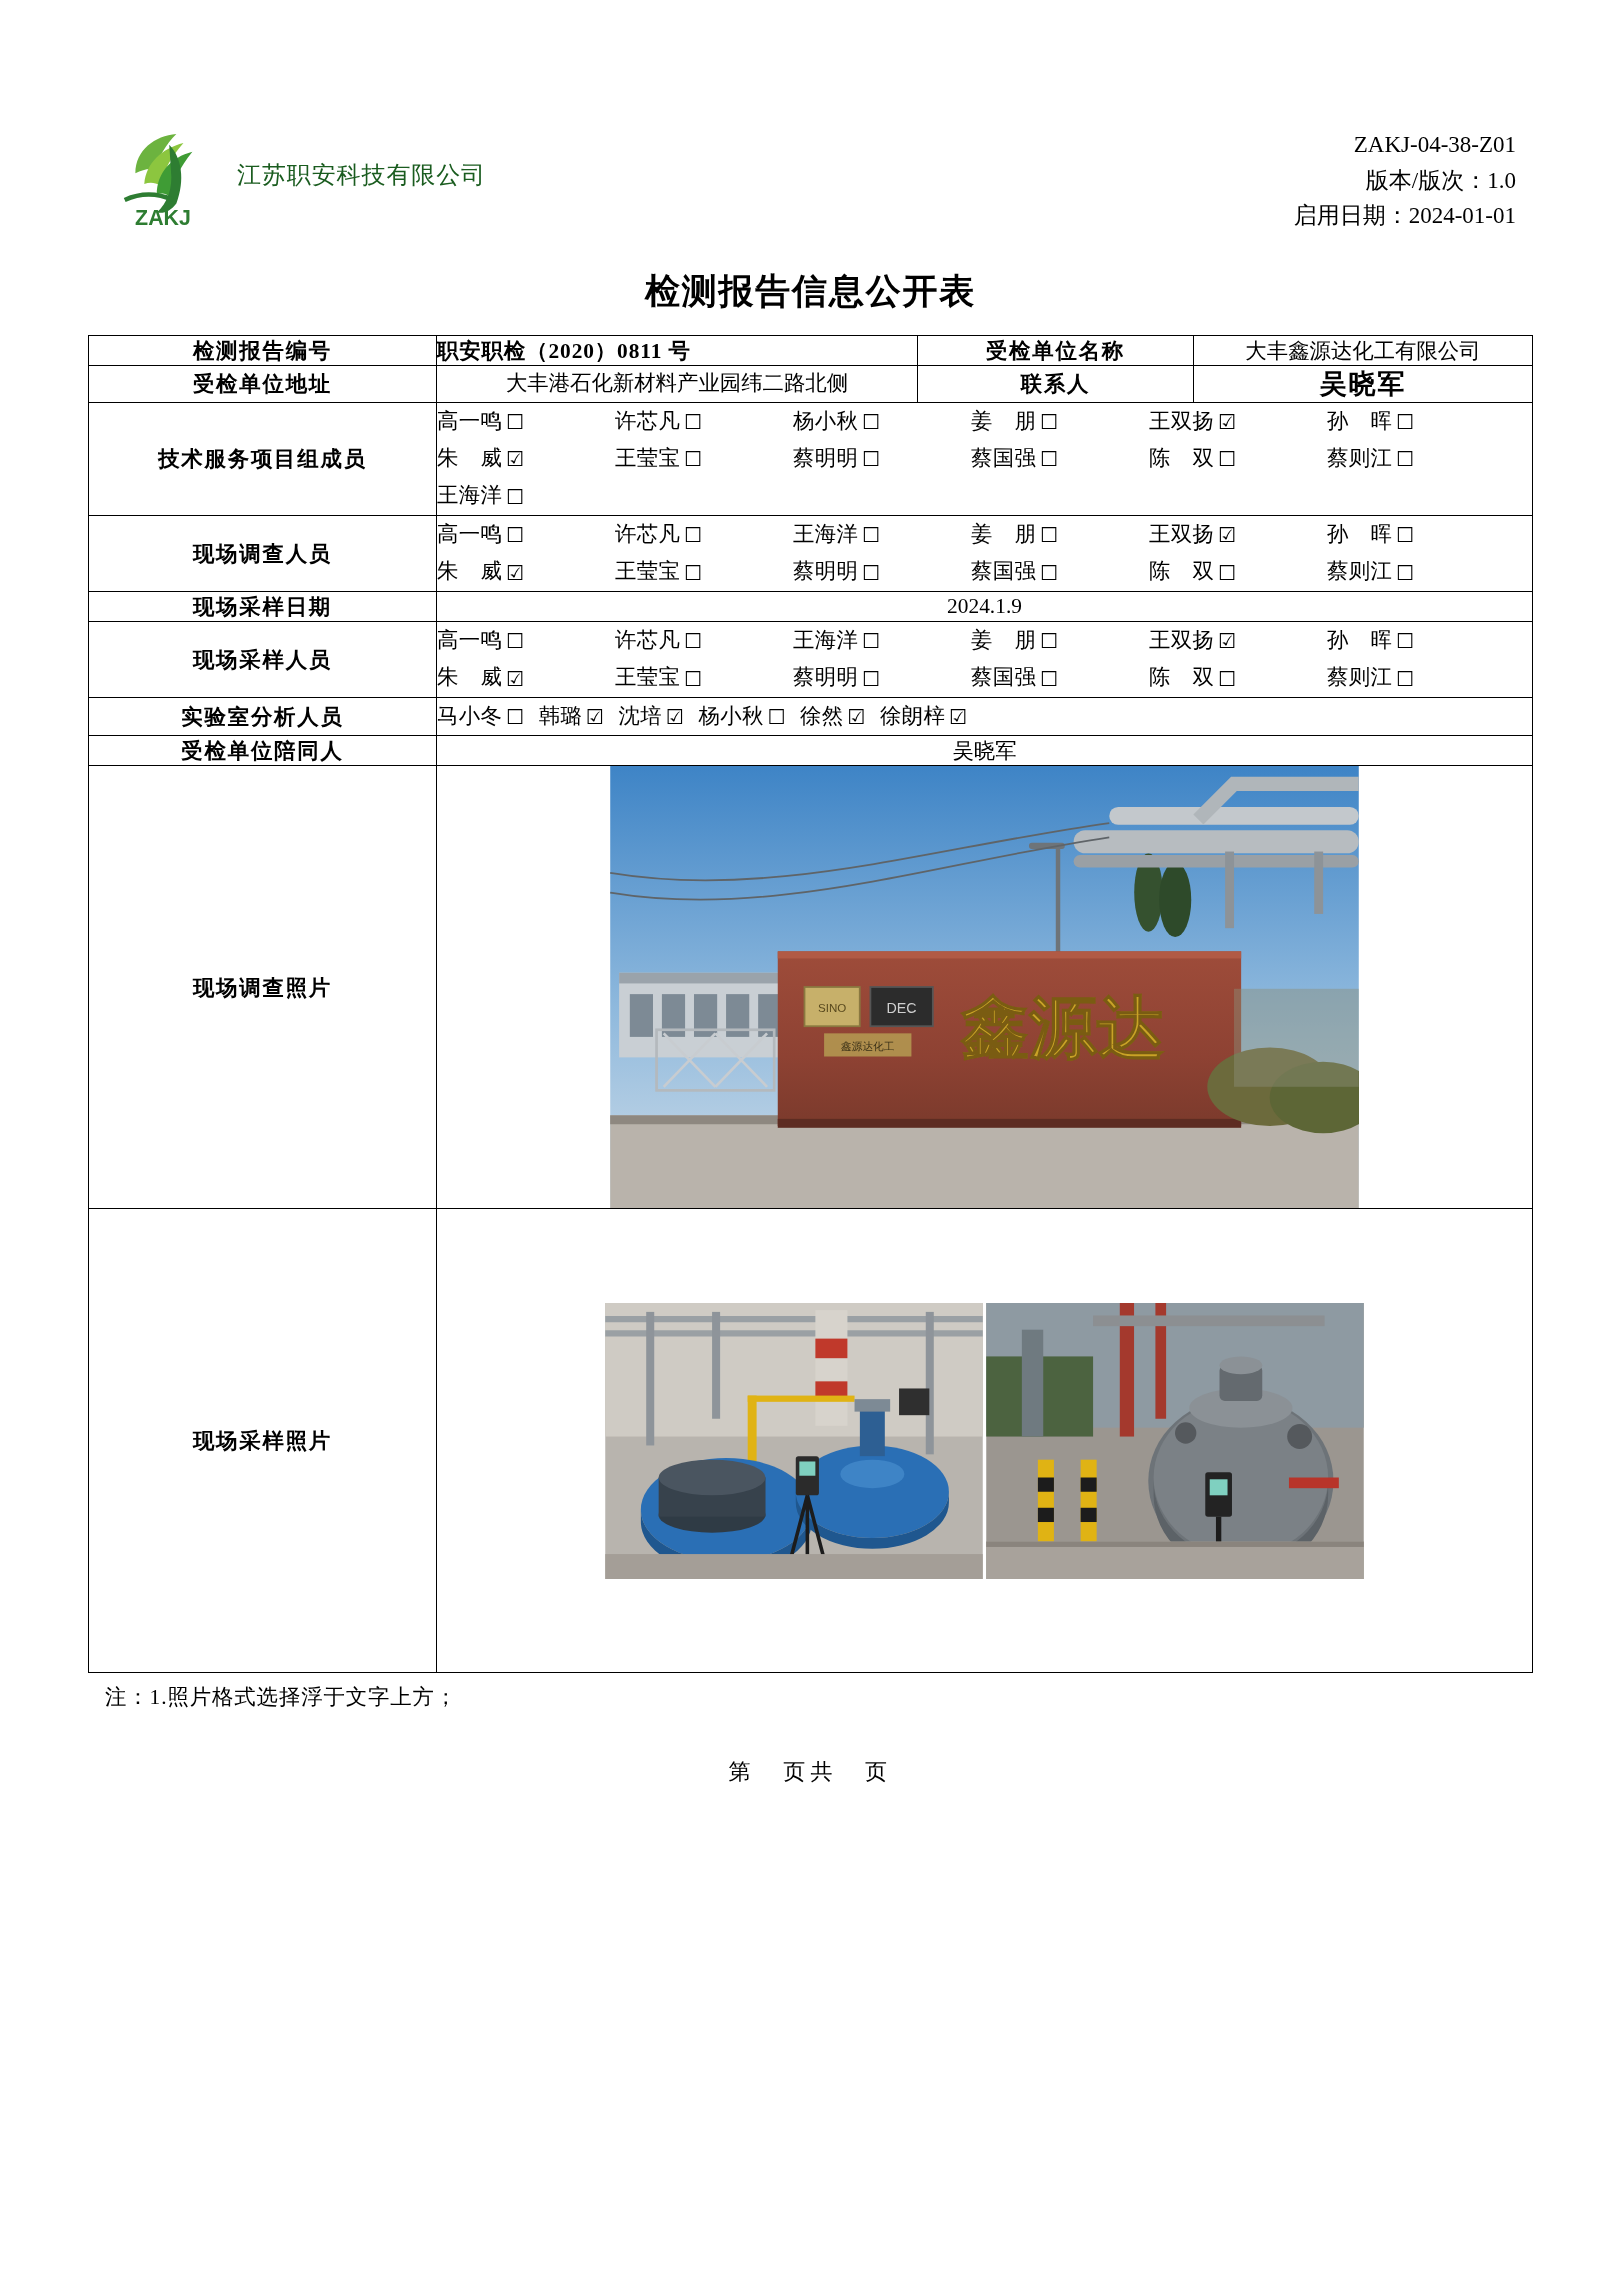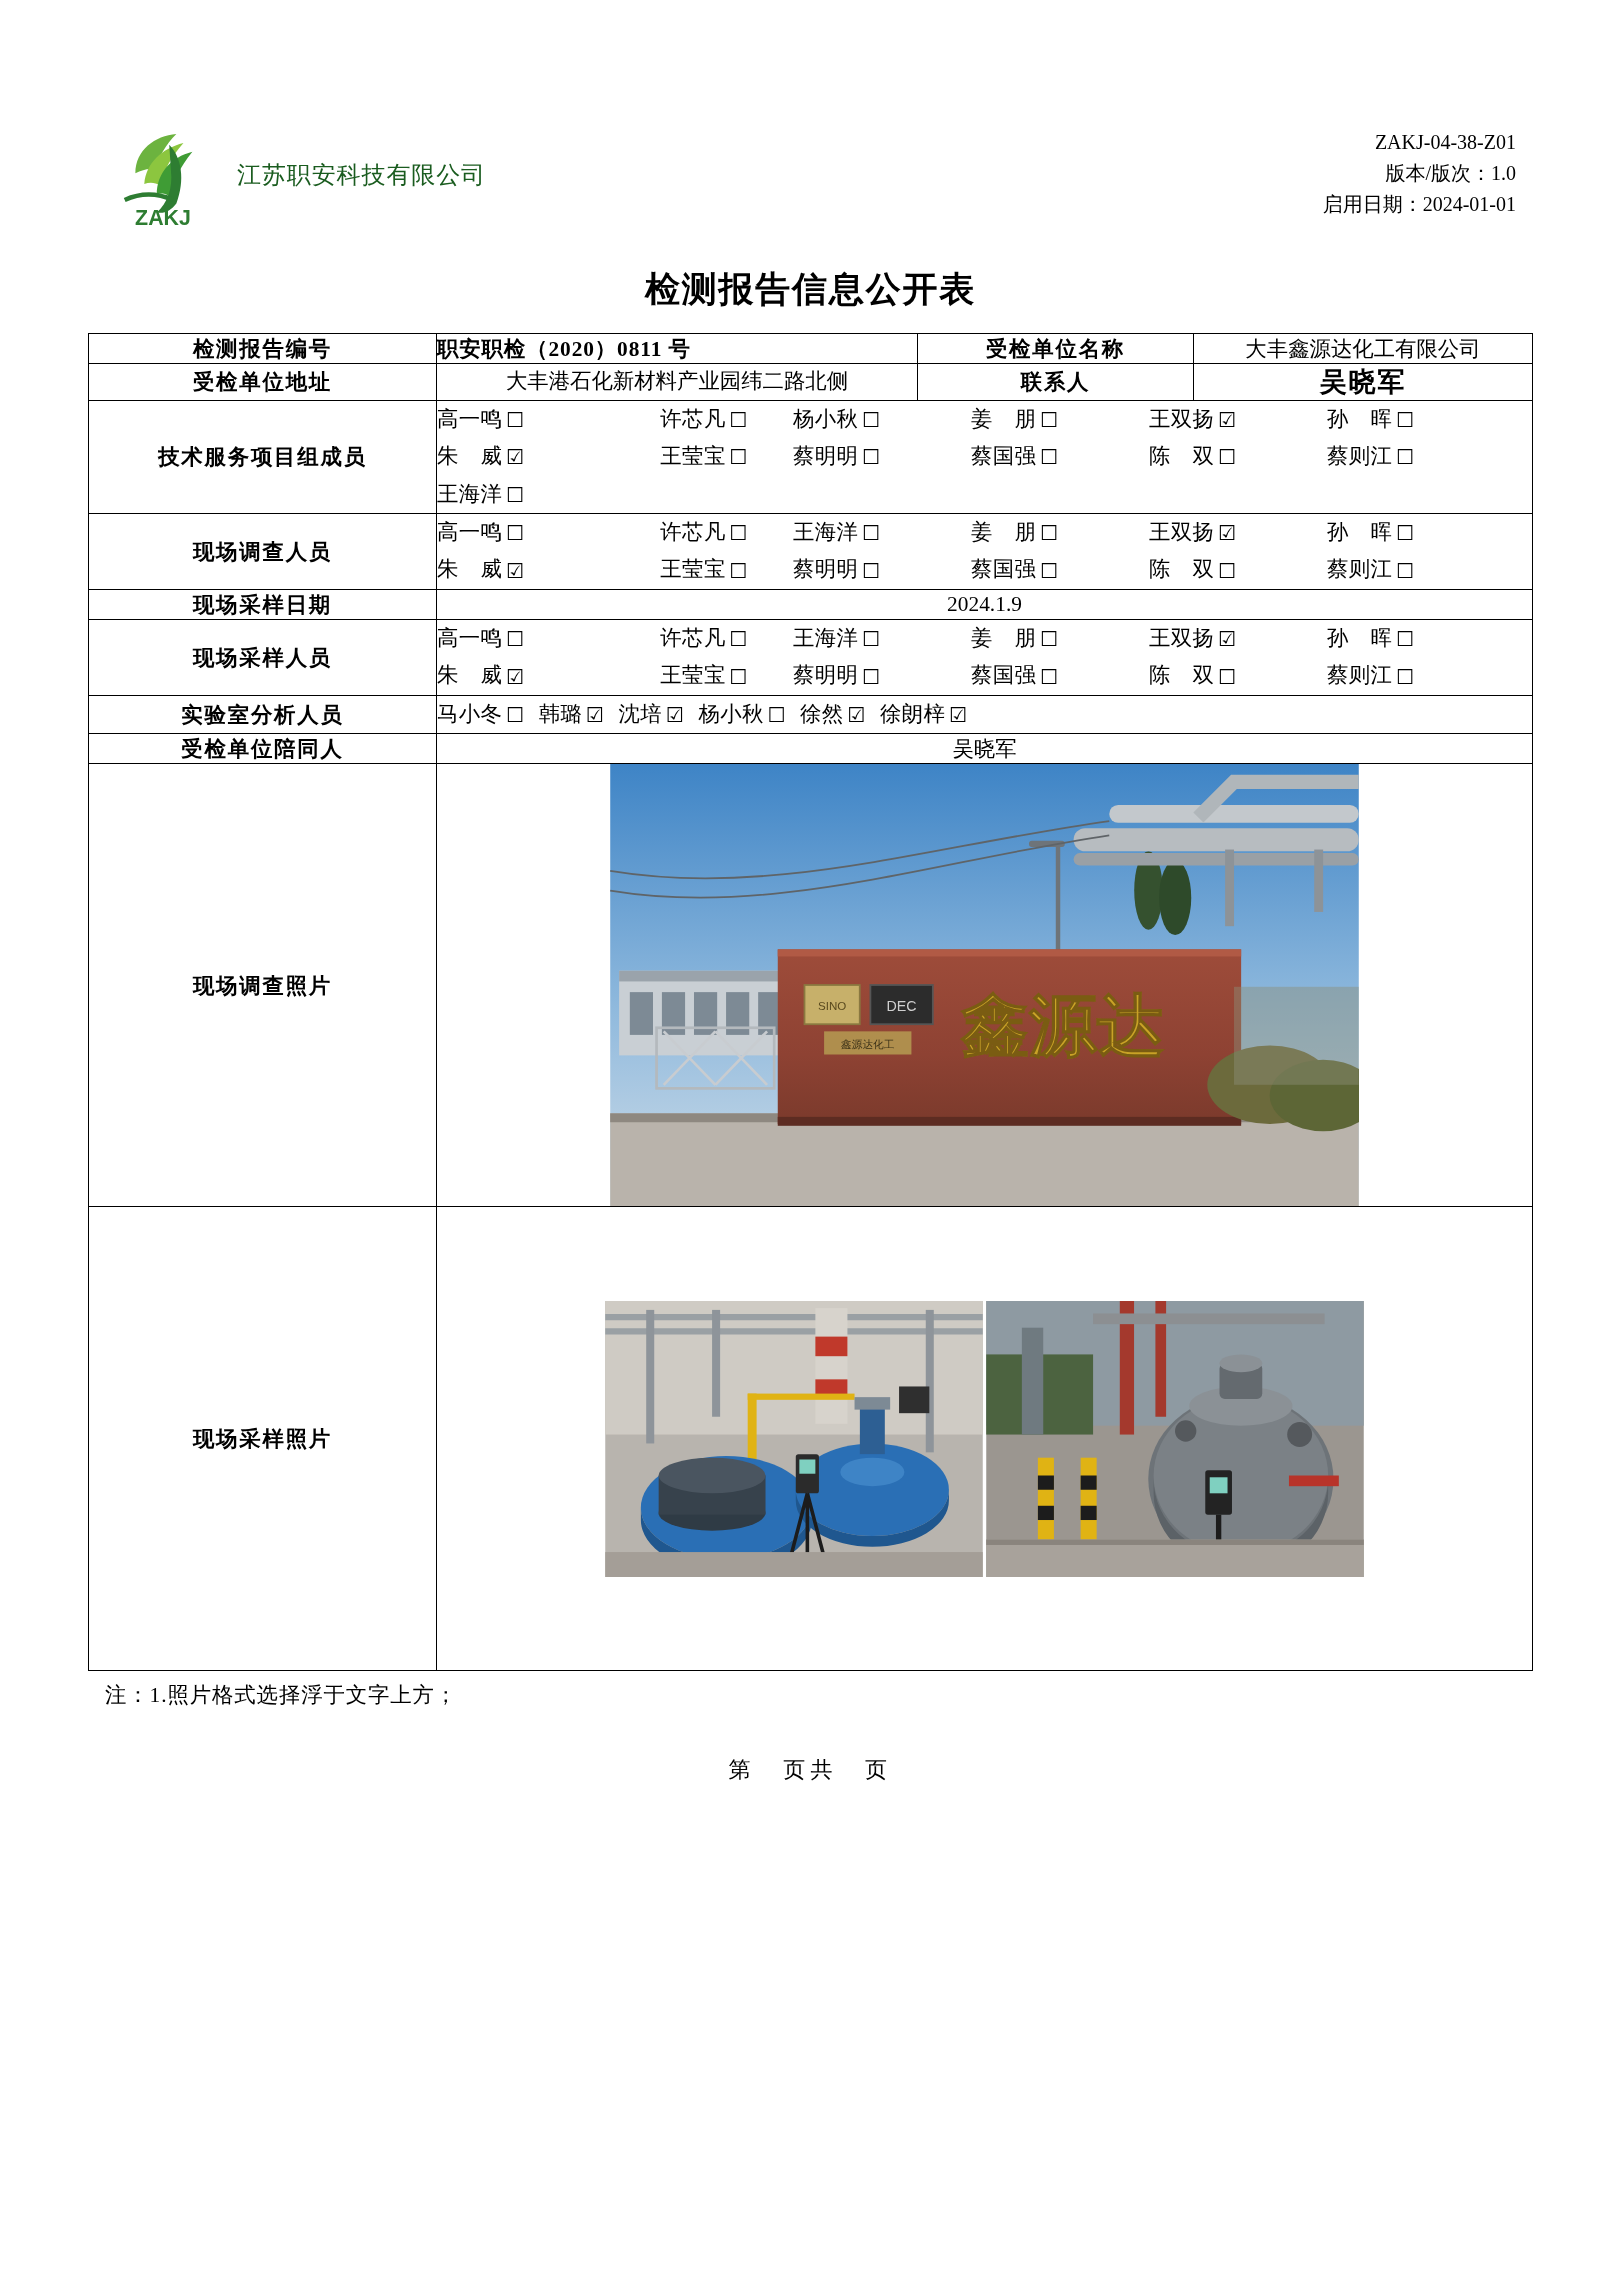--- a/index.html
+++ b/index.html
@@ -45,21 +45,21 @@
   .brand-name {
     font-family: "Liberation Serif", serif;
     font-size: 24px;
     font-weight: normal;
     color: #1a5c1f;
     letter-spacing: 0.9px;
     white-space: nowrap;
   }
   .doc-meta {
     text-align: right;
-    font-size: 20px;
+    font-size: 23px;
     line-height: 1.55;
     font-family: "Liberation Serif", serif;
     color: #000;
     padding-top: 9px;
   }
   .doc-meta div { white-space: nowrap; }
 
   
   .title {
     text-align: center;
@@ -134,21 +134,21 @@
   .box {
     display: inline-block;
     font-family: "DejaVu Sans", sans-serif;
     font-size: 20.5px;
     line-height: 1;
     position: relative;
     top: 0.9px;
   }
   
   .w1 { width: 178px; }
-  .w2 { width: 178px; justify-content: center; }
+  .w2 { width: 178px; }
   .w3 { width: 178px; }
   .w4 { width: 178px; }
   .w5 { width: 178px; }
   .w6 { width: auto; }
 
   .lab-row .pcell { margin-right: 14.3px; }
 
   
   .photo-cell {
     text-align: center;

